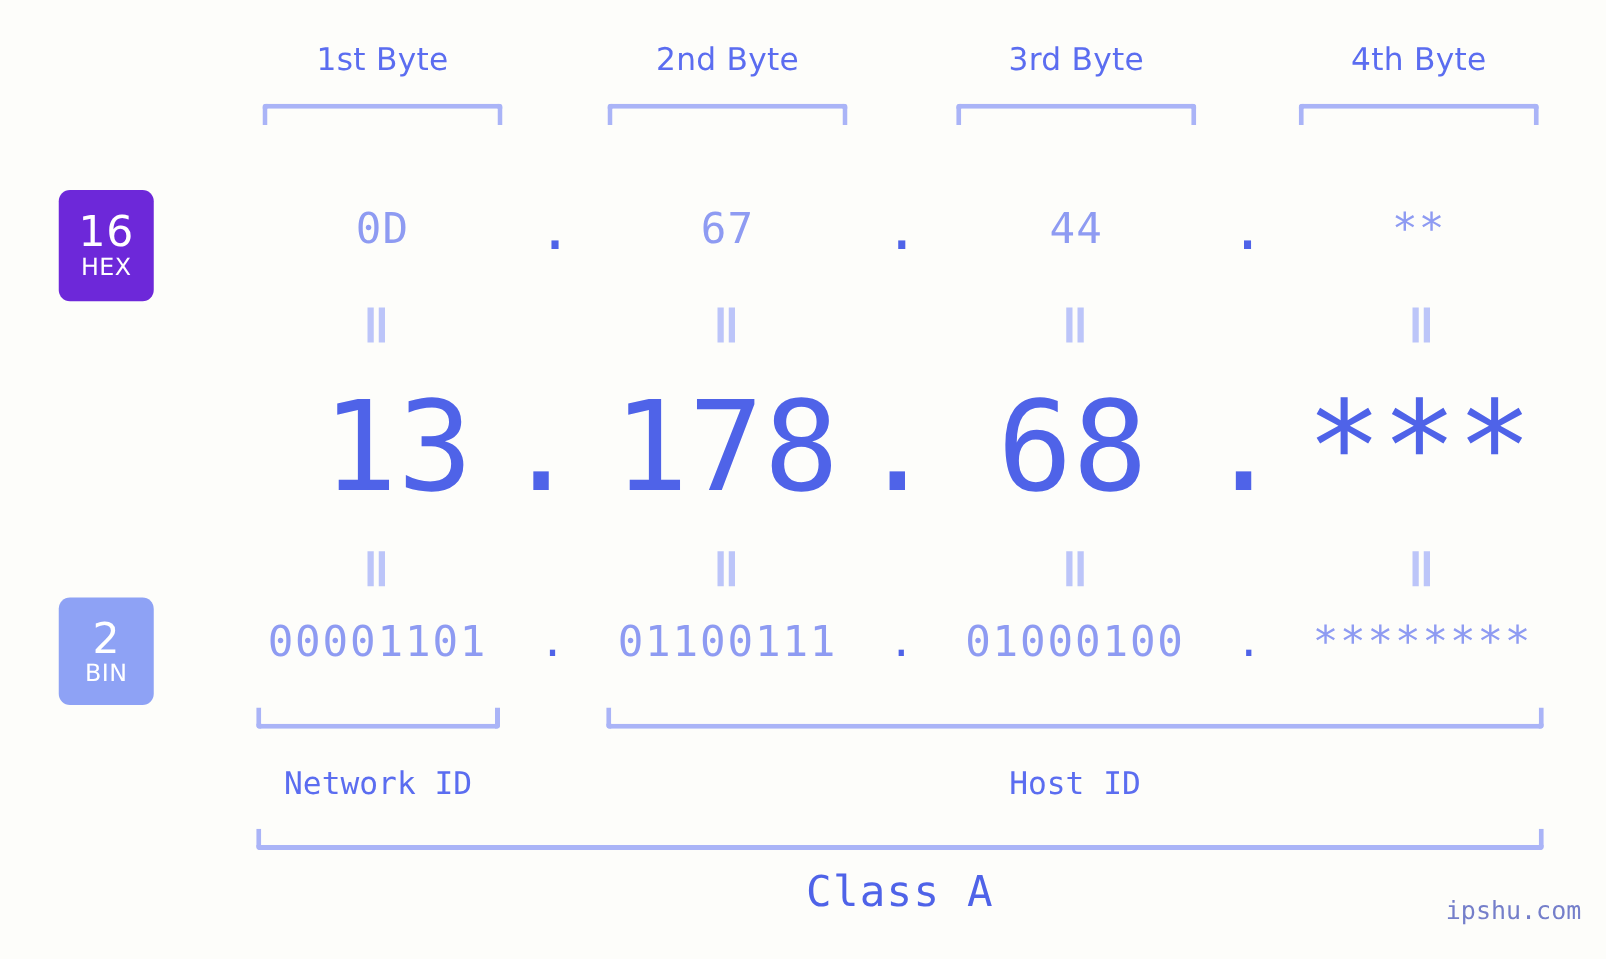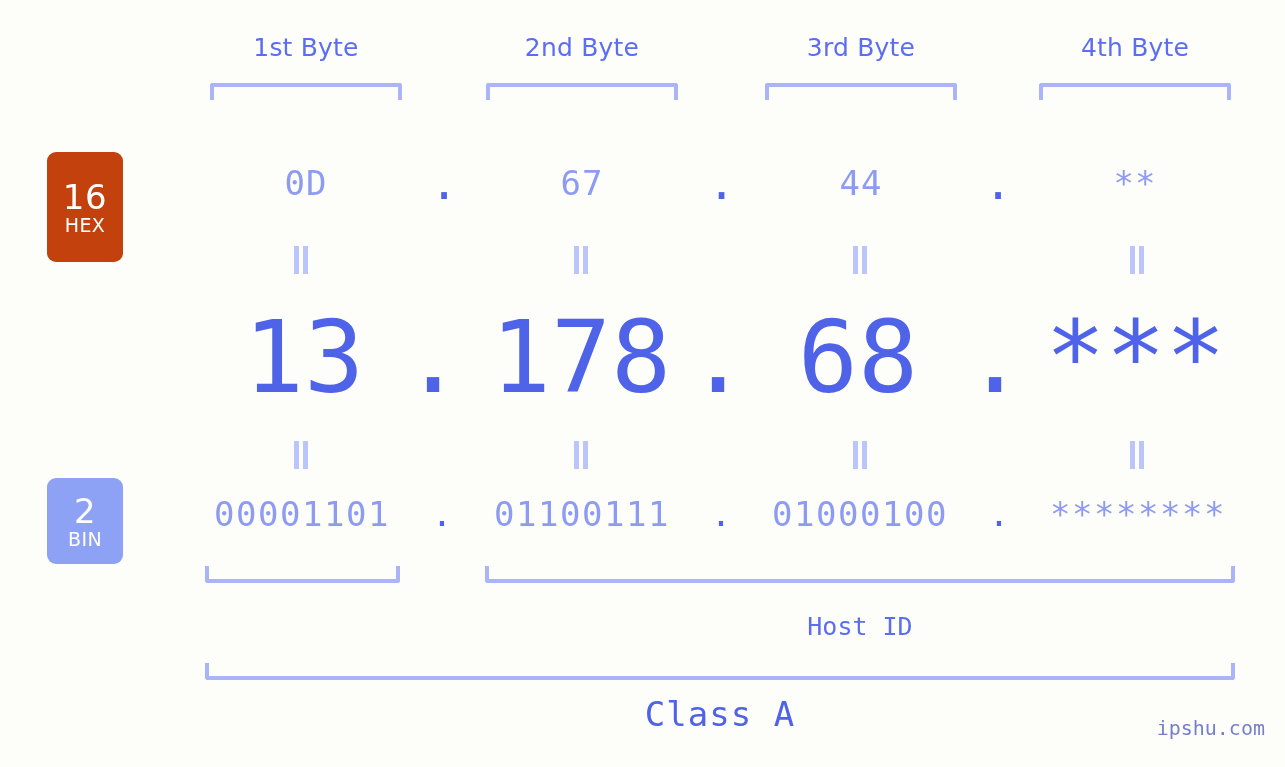--- a/index.html
+++ b/index.html
@@ -74,21 +74,21 @@
     font-size: 34px;
     font-weight: 400;
     letter-spacing: 0.5px;
     margin-bottom: 2px;
   }
   .badge .nm {
     font-size: 19px;
     font-weight: 400;
     letter-spacing: 0.4px;
   }
-  .badge-hex { top: 152px; height: 110px; background: #c2410c; }
+  .badge-hex { top: 152px; height: 89px; background: #6d28d9; }
   .badge-dec { top: 313px; height: 89px; background: #8590ef; }
   .badge-bin { top: 478px; height: 86px; background: #8ea2f5; }
 
   
   .cell {
     position: absolute;
     text-align: center;
     white-space: nowrap;
     font-family: "DejaVu Sans Mono", monospace;
   }
@@ -230,21 +230,21 @@
   <div class="eqmark" style="left:853px; top:246px;">
       <i></i>
       <i></i>
     </div>
   <div class="eqmark" style="left:1130px; top:246px;">
       <i></i>
       <i></i>
     </div>
 
   <div class="row-dec">
-    <div class="cell" style="left:208px; width:192px;">13</div>
+    <div class="cell" style="left:222px; width:192px;">13</div>
     <div class="dot" style="left:396px; width:74px;">.</div>
     <div class="cell" style="left:474px; width:214px;">178</div>
     <div class="dot" style="left:682px; width:72px;">.</div>
     <div class="cell" style="left:762px; width:192px;">68</div>
     <div class="dot" style="left:956px; width:78px;">.</div>
     <div class="cell" style="left:1034px; width:203px;">***</div>
   </div>
 
   <div class="eqmark" style="left:294px; top:441px;">
       <i></i>
@@ -269,20 +269,21 @@
     <div class="cell" style="left:484px; width:196px;">01100111</div>
     <div class="dot" style="left:680px; width:82px;">.</div>
     <div class="cell" style="left:762px; width:196px;">01000100</div>
     <div class="dot" style="left:958px; width:82px;">.</div>
     <div class="cell" style="left:1040px; width:196px;">********</div>
   </div>
 
   <div class="bracket-bottom" style="left:205px; top:566px; width:195px;"></div>
   <div class="bracket-bottom" style="left:485px; top:566px; width:750px;"></div>
 
+  <div class="section-label" style="left:205px; top:612px; width:195px;">Network ID</div>
   <div class="section-label" style="left:485px; top:612px; width:750px;">Host ID</div>
 
   <div class="bracket-bottom" style="left:205px; top:663px; width:1030px;"></div>
   <div class="class-label" style="left:205px; top:694px; width:1030px;">Class A</div>
 
   <div class="watermark">ipshu.com</div>
 
 </div>
 
 </body></html>

